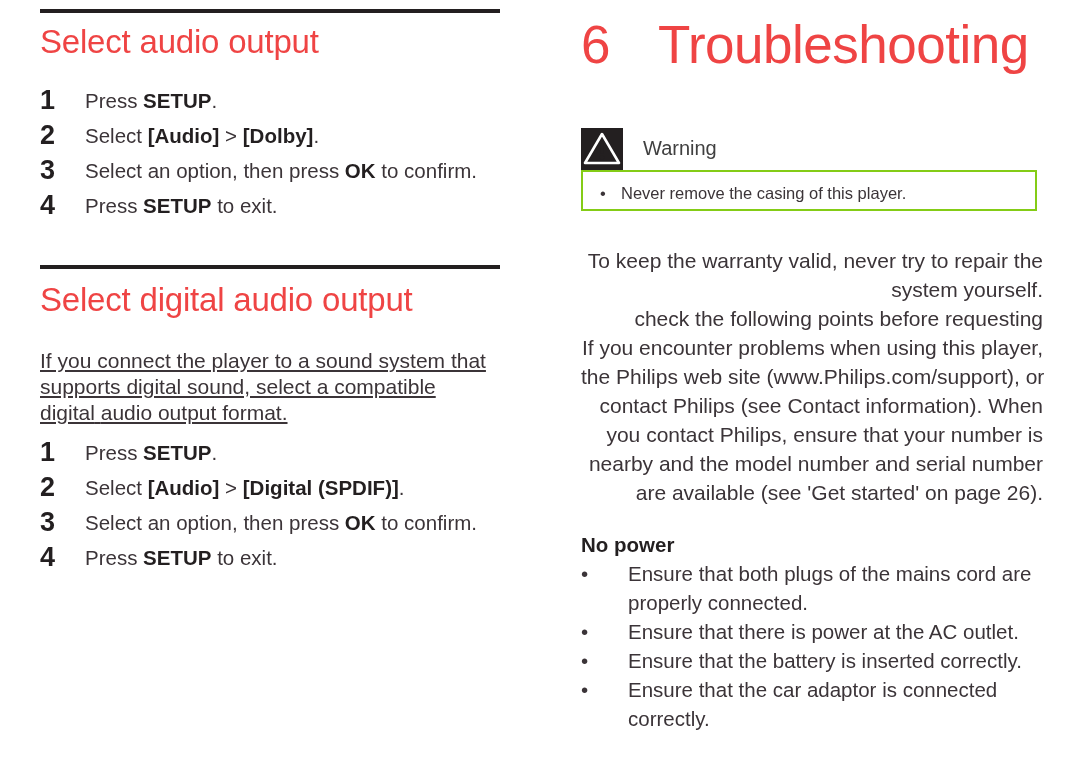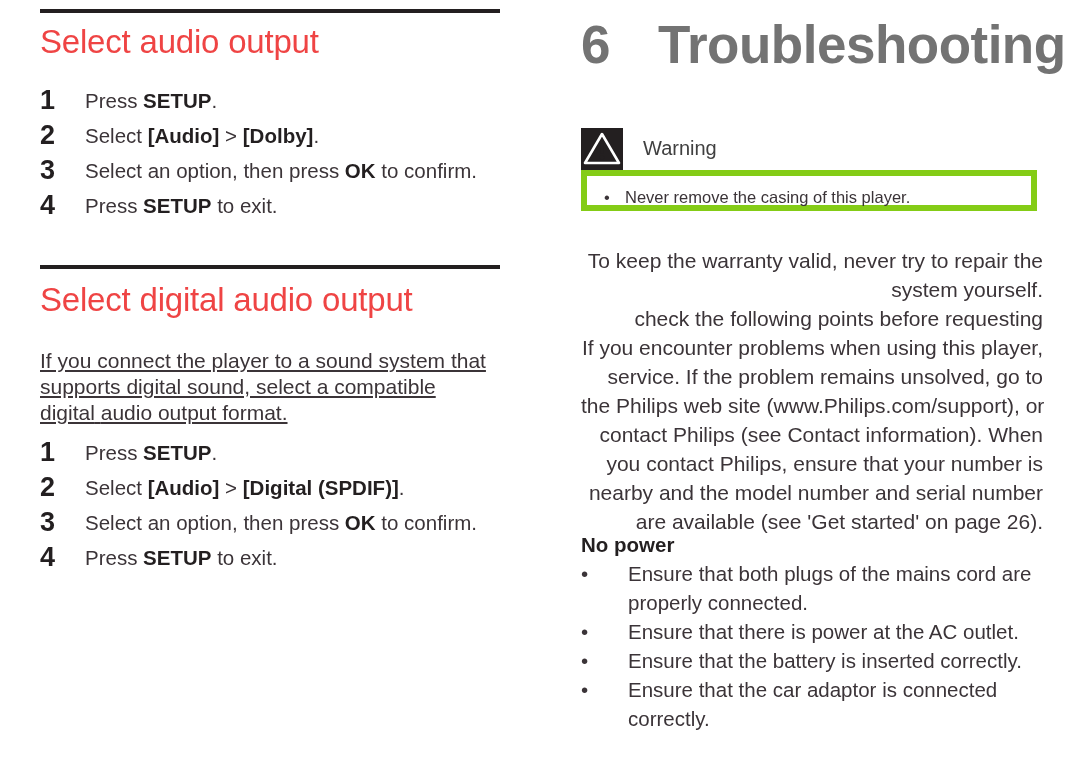--- a/index.html
+++ b/index.html
@@ -46,22 +46,22 @@
   .h2-a { top: 22px; }
   .h2-b { top: 280px; }
 
   
   .chapter {
     position: absolute;
     left: 581px;
     top: 13px;
     font-size: 53px;
     line-height: 64px;
-    font-weight: 700;
-    color: #737373;
+    font-weight: 400;
+    color: #ef4444;
     letter-spacing: -0.5px;
     white-space: nowrap;
   }
   .chapter .num {
     display: inline-block;
     width: 77px;
   }
 
   
   .steps {
@@ -136,21 +136,21 @@
     line-height: 26px;
     color: #404040;
     white-space: nowrap;
   }
   .warn-box {
     position: absolute;
     left: 581px;
     top: 170px;
     width: 456px;
     height: 41px;
-    border: 6px solid #84cc16;
+    border: 2px solid #84cc16;
     box-sizing: border-box;
     background: #ffffff;
   }
   .warn-item {
     position: absolute;
     left: 17px;
     top: 10px;
     font-size: 16.5px;
     line-height: 22px;
     color: #3b3438;
@@ -291,21 +291,20 @@
     <div class="warn-item">
       <span class="dot">•</span><span>Never remove the casing of this player.</span>
     </div>
   </div>
 
   <div class="body-par">
     <span class="ln">To keep the warranty valid, never try to repair the</span>
     <span class="ln">system yourself.</span>
     <span class="ln">check the following points before requesting</span>
     <span class="ln">If you encounter problems when using this player,</span>
-    <span class="ln">service. If the problem remains unsolved, go to</span>
     <span class="ln">the Philips web site (www.Philips.com/support), or</span>
     <span class="ln">contact Philips (see Contact information). When</span>
     <span class="ln">you contact Philips, ensure that your number is</span>
     <span class="ln">nearby and the model number and serial number</span>
     <span class="ln">are available (see 'Get started' on page 26).</span>
   </div>
 
   <div class="subhead">No power</div>
 
   <div class="bullets">

